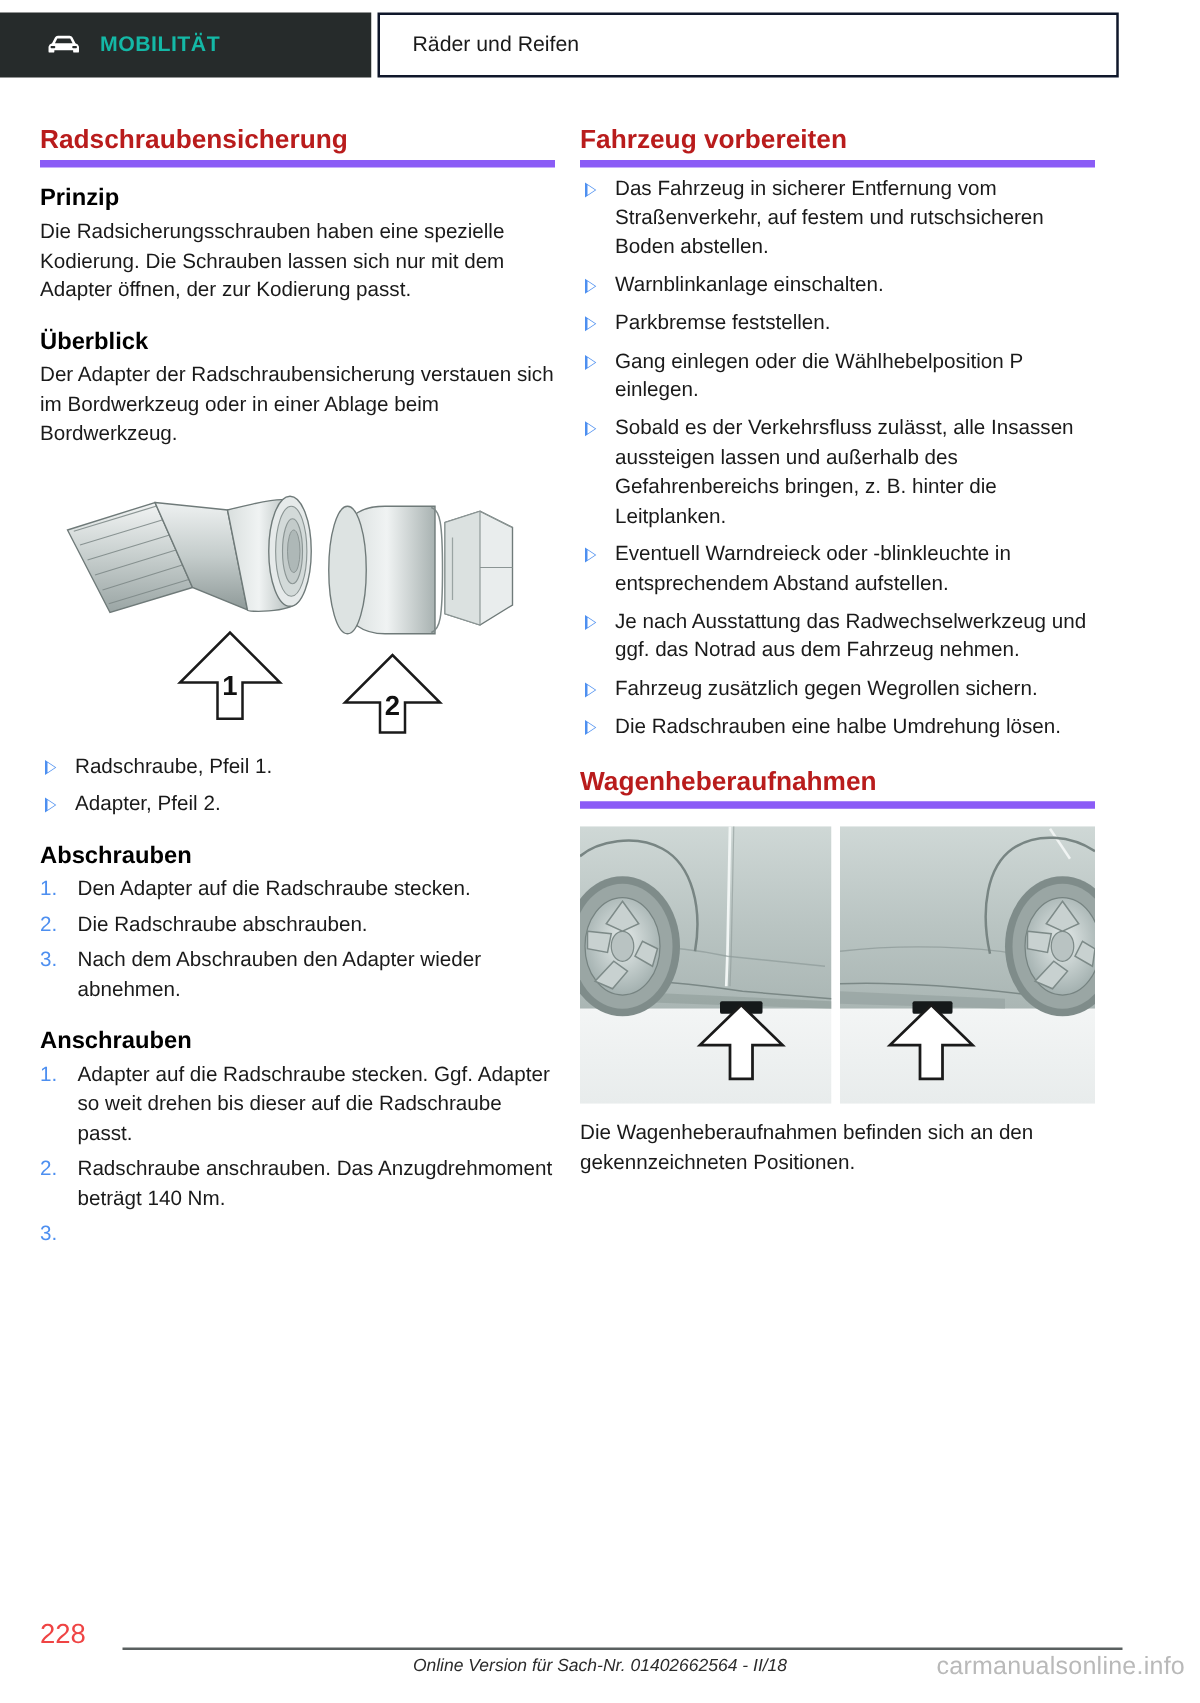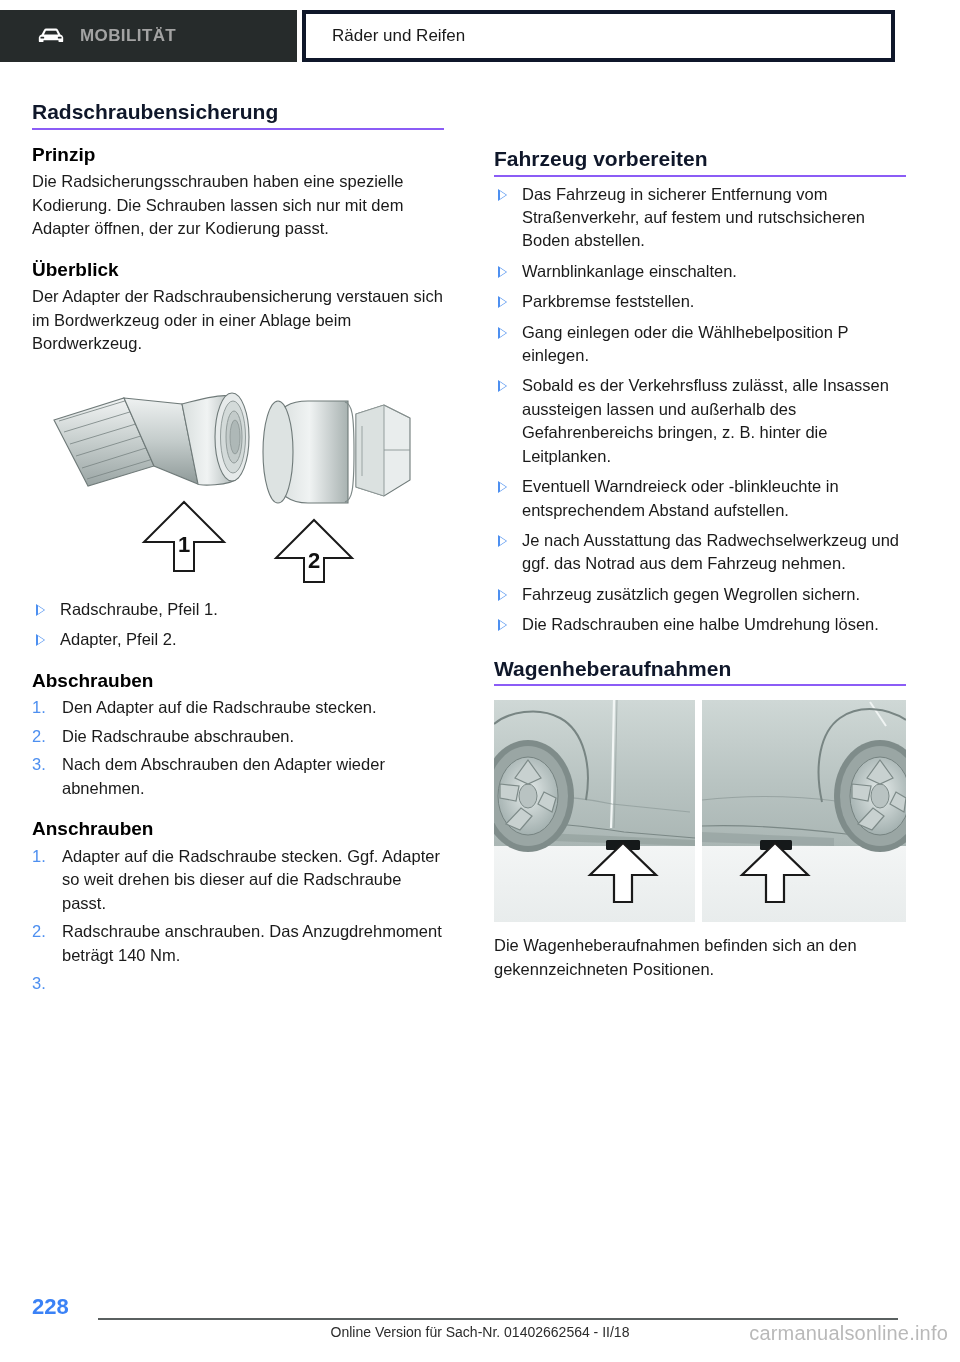--- a/index.html
+++ b/index.html
@@ -37,59 +37,59 @@
     box-sizing: border-box;
   }
   .header-tab .car-icon {
     width: 30px;
     height: 20px;
     margin-right: 14px;
     flex: none;
     display: block;
   }
   .header-tab-label {
-    color: #a3a3a3;
+    color: #14b8a6;
     font-size: 17px;
     font-weight: bold;
     letter-spacing: 0.4px;
   }
   .header-crumb {
     position: absolute;
     left: 302px;
     top: 0;
     width: 593px;
     height: 52px;
     background: #ffffff;
-    border: 4px solid #0f172a;
+    border: 2px solid #0f172a;
     box-sizing: border-box;
     display: flex;
     align-items: center;
     padding-left: 26px;
   }
   .header-crumb-label {
     font-size: 17px;
     color: #1a1a1a;
   }
 
   
   .col {
     position: absolute;
     top: 100px;
     width: 412px;
   }
   .col-left  { left: 32px; }
-  .col-right { left: 494px; margin-top: 47px; }
+  .col-right { left: 464px; }
 
   h1.sec-title {
     font-size: 21px;
     font-weight: bold;
-    color: #0f172a;
+    color: #b91c1c;
     margin: 0 0 14px 0;
     padding-bottom: 4px;
-    border-bottom: 2px solid #8b5cf6;
+    border-bottom: 6px solid #8b5cf6;
     line-height: 1.12;
   }
   h1.sec-title.tight { margin-bottom: 6px; }
 
   h2.sub-title {
     font-size: 19px;
     font-weight: bold;
     color: #000000;
     margin: 18px 0 5px 0;
     line-height: 1.15;
@@ -198,39 +198,40 @@
     left: 0;
     bottom: 0;
     width: 960px;
     height: 90px;
   }
   .page-number {
     position: absolute;
     left: 32px;
     top: 22px;
     font-size: 22px;
-    font-weight: bold;
-    color: #3b82f6;
+    font-weight: normal;
+    color: #ef4444;
   }
   .footer-rule {
     position: absolute;
     left: 98px;
     top: 46px;
     width: 800px;
     height: 2px;
     background: #5a6060;
   }
   .footer-note {
     position: absolute;
     left: 0;
     top: 52px;
     width: 960px;
     text-align: center;
     font-size: 14px;
     color: #2b2b2b;
+    font-style: italic;
   }
   .watermark {
     position: absolute;
     right: 12px;
     top: 50px;
     font-size: 20px;
     color: #b9b9b9;
     letter-spacing: 0.2px;
   }
 </style>

